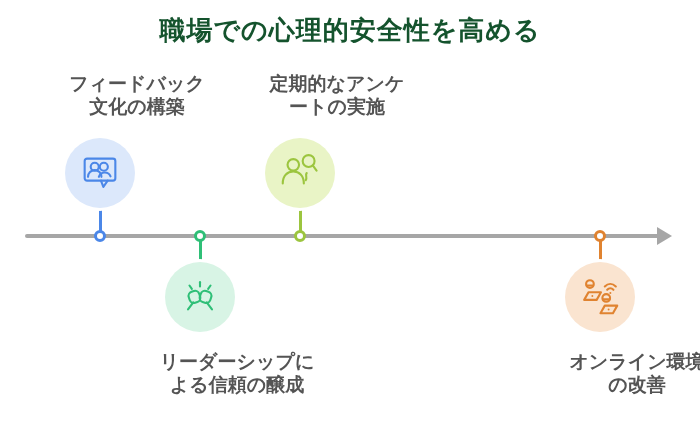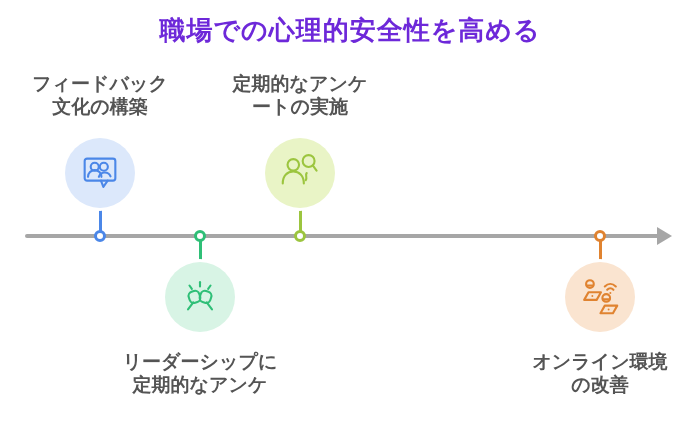--- a/index.html
+++ b/index.html
@@ -14,21 +14,21 @@
   .title {
     position: absolute;
     top: 13px;
     left: 0;
     width: 700px;
     margin: 0;
     text-align: center;
     font-size: 26px;
     font-weight: 800;
     letter-spacing: 1px;
-    color: #6d28d9;
+    color: #14532d;
   }
   .timeline {
     position: absolute;
     left: 25px;
     top: 234px;
     width: 634px;
     height: 4px;
     background: #a6a6a6;
     border-radius: 2px;
     z-index: 1;
@@ -53,20 +53,21 @@
   .item-label {
     position: absolute;
     left: 0;
     width: 200px;
     text-align: center;
     font-size: 19px;
     line-height: 1.22;
     font-weight: 700;
     color: #545454;
     white-space: pre-line;
+    padding-left: 37px;
   }
   .item.top .item-label { top: 72px; }
   .item.bottom .item-label { top: 350px; }
   .item-circle {
     position: absolute;
     left: 65px;
     width: 70px;
     height: 70px;
     border-radius: 50%;
     background: var(--bg);
@@ -132,21 +133,21 @@
         <circle cx="28" cy="17.5" r="4.2"></circle>
         <path d="M22.8 28 a6.5 6.5 0 0 1 12.2 -0.5"></path>
       </svg>
     </div>
     <div class="connector"></div>
     <div class="dot"></div>
   </div>
 
   <div class="item bottom i1" style="--c: #2fbf77; --bg: #d8f4e5;">
     <div class="item-label">リーダーシップに
-定期的なアンケ</div>
+よる信頼の醸成</div>
     <div class="item-circle">
       <svg class="icon-svg" viewBox="0 0 48 48">
         <path d="M13 12 l2.5 3.5"></path>
         <path d="M24 8.5 v4.5"></path>
         <path d="M35 12 l-2.5 3.5"></path>
         <rect x="12.5" y="18" width="11.5" height="12" rx="4.5" transform="rotate(-18 18 24)"></rect>
         <rect x="24" y="18" width="11.5" height="12" rx="4.5" transform="rotate(18 30 24)"></rect>
         <path d="M11.5 37 l5.5 -7.5"></path>
         <path d="M36.5 37 l-5.5 -7.5"></path>
       </svg>

